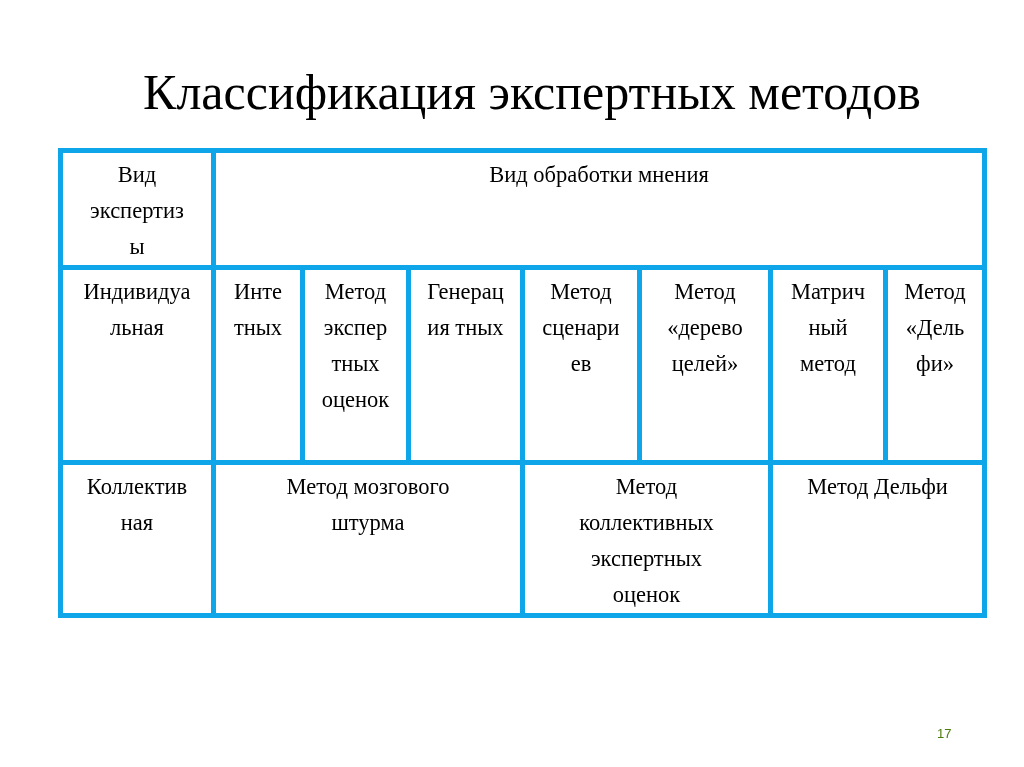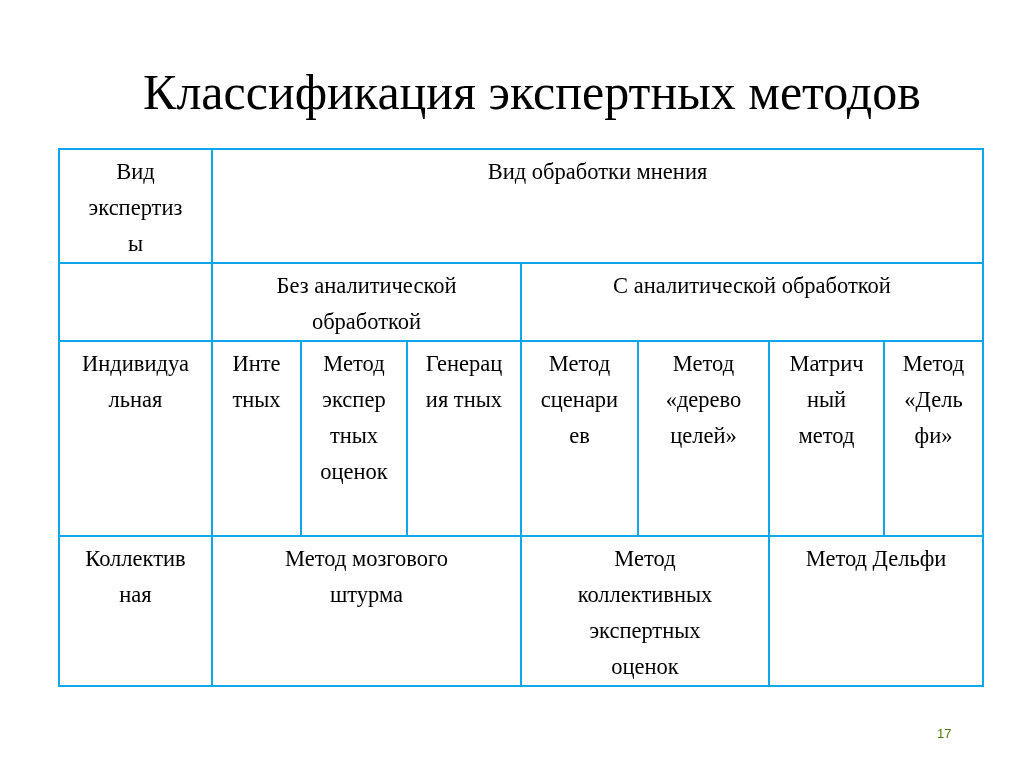--- a/index.html
+++ b/index.html
@@ -1,21 +1,21 @@
 <!DOCTYPE html>
 <html><head>
 <meta charset="utf-8">
 <style>
   html, body { margin:0; padding:0; }
   body { width:1024px; height:767px; background:#ffffff; position:relative; overflow:hidden;
          font-family:"Liberation Serif", serif; color:#000; }
   .title { position:absolute; left:0; top:62px; width:1024px; text-align:center;
            font-size:50px; line-height:60px;margin-left:20px; }
   table { position:absolute; left:58px; top:148px; border-collapse:collapse; table-layout:fixed; }
-  td { border:2px solid #0ea5e9; vertical-align:top; text-align:center; font-size:22.5px;
+  td { border:5px solid #0ea5e9; vertical-align:top; text-align:center; font-size:22.5px;
        line-height:36px; padding:4px 2px 0 2px; overflow:hidden; }
   .pnum { position:absolute; left:937px; top:726px; font-family:"Liberation Sans", sans-serif;
           font-size:13px; color:#4d7c0f; }
   .cell-text { white-space:pre-line; }
 </style>
 </head>
 <body>
 
 <div class="title">Классификация экспертных методов</div>
 
@@ -32,30 +32,20 @@
   </colgroup>
   <tbody>
       <tr style="height:113px">
     <td>
       <span class="cell-text">Вид
 экспертиз
 ы</span>
     </td>
     <td colspan="7">
       <span class="cell-text">Вид обработки мнения</span>
-    </td>
-  </tr>
-  <tr style="height:77px">
-    <td></td>
-    <td colspan="3">
-      <span class="cell-text">Без аналитической
-обработкой</span>
-    </td>
-    <td colspan="4">
-      <span class="cell-text">С аналитической обработкой</span>
     </td>
   </tr>
   <tr style="height:195px">
     <td><span class="cell-text">Индивидуа
 льная</span></td>
     <td><span class="cell-text">Инте
 тных</span></td>
     <td><span class="cell-text">Метод
 экспер
 тных

